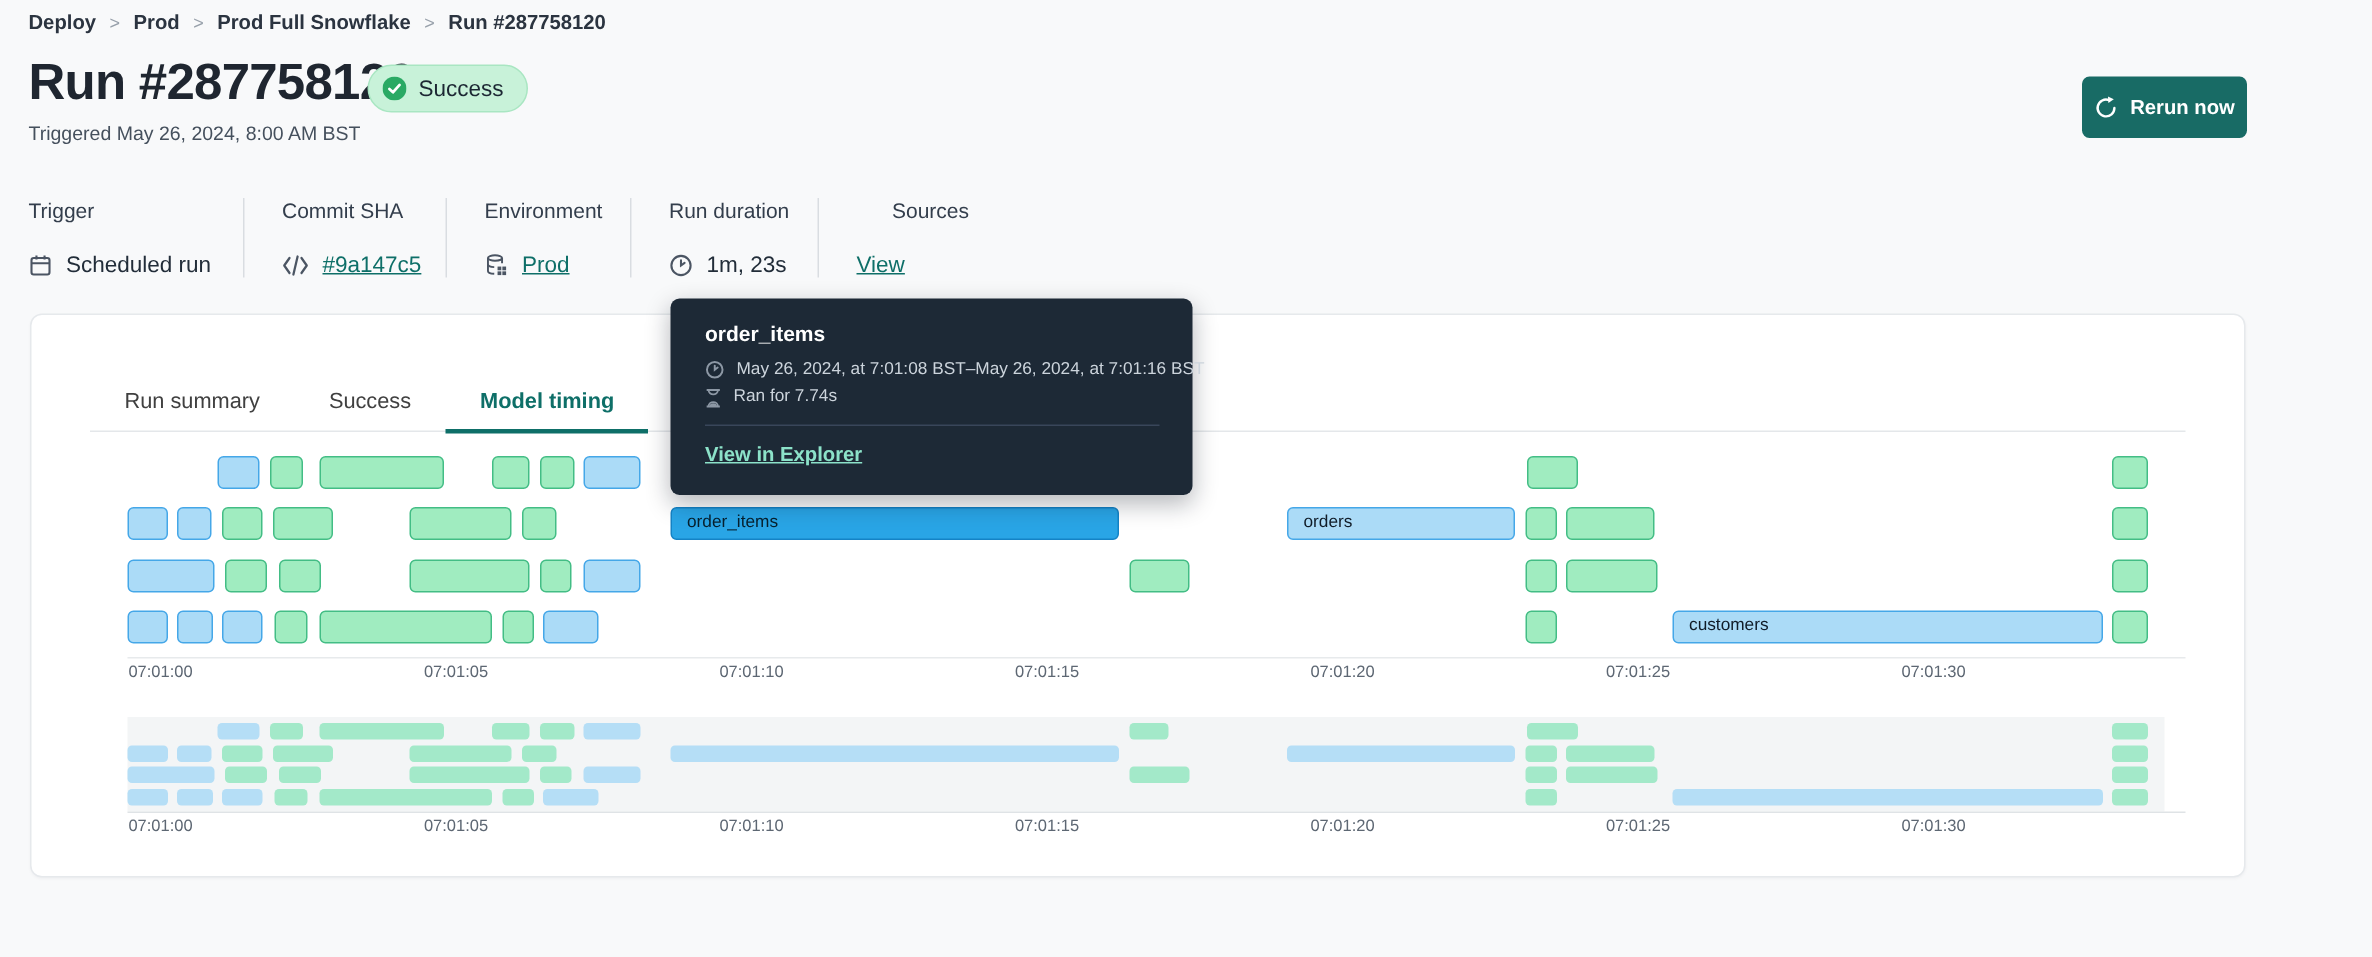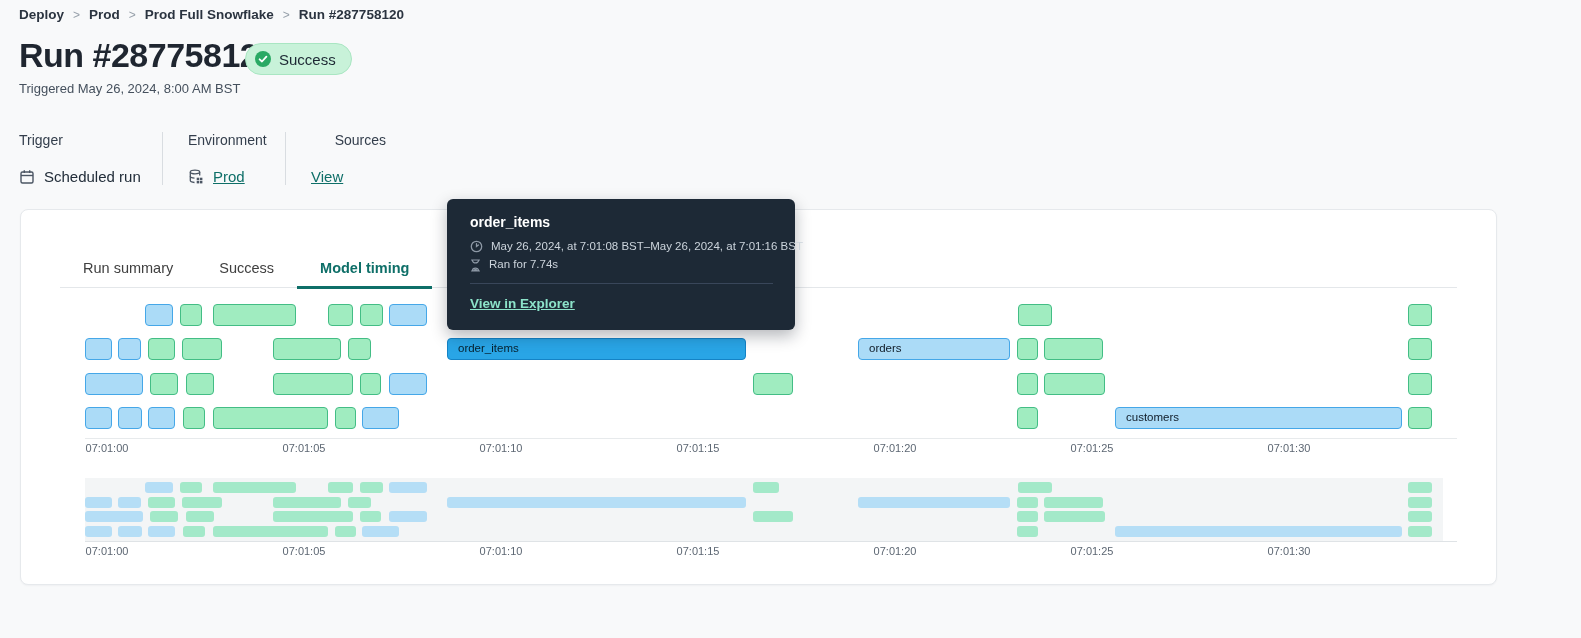--- a/index.html
+++ b/index.html
@@ -95,54 +95,88 @@
         <svg width="16" height="16" viewBox="0 0 16 16">
           <circle cx="8" cy="8" r="8" fill="#2aa964"></circle>
           <path d="M4.6 8.3 L7 10.5 L11.4 5.6" stroke="#fff" stroke-width="1.8" fill="none" stroke-linecap="round" stroke-linejoin="round"></path>
         </svg>
       </span>
     <span>Success</span>
   </span>
 
   <div class="triggered">Triggered May 26, 2024, 8:00 AM BST</div>
 
+  <button class="rerun-btn">
+    <span class="meta-icon">
+        <svg width="16" height="16" viewBox="0 0 16 16" fill="none">
+          <path d="M13.6 8 A5.6 5.6 0 1 1 10.1 2.8" stroke="#fff" stroke-width="1.6" stroke-linecap="round"></path>
+          <path d="M9.3 0.4 L13.2 2.2 L9.6 4.6 Z" fill="#fff"></path>
+        </svg>
+      </span>
+    <span>Rerun now</span>
+  </button>
 
   <div class="meta" id="meta-row">
       <div class="meta-col" style="width: 144px;">
         <div class="meta-label">Trigger</div>
         <div class="meta-value">
           <span class="meta-icon">
             <svg width="16" height="16" viewBox="0 0 16 16" fill="none" stroke="#4b5563" stroke-width="1.4">
               <rect x="2" y="3" width="12" height="11" rx="1.5"></rect>
               <line x1="2" y1="6.5" x2="14" y2="6.5"></line>
               <line x1="5.3" y1="1.3" x2="5.3" y2="4"></line>
               <line x1="10.7" y1="1.3" x2="10.7" y2="4"></line>
             </svg>
           </span>
           <span>Scheduled run</span>
+        </div>
+      </div>
+      <div class="meta-col" style="width: 135px;">
+        <div class="meta-label">Commit SHA</div>
+        <div class="meta-value">
+          <span class="meta-icon">
+            <svg width="18" height="14" viewBox="0 0 18 14" fill="none" stroke="#4b5563" stroke-width="1.5" stroke-linecap="round" stroke-linejoin="round">
+              <path d="M5 2 L1.5 7 L5 12"></path>
+              <path d="M13 2 L16.5 7 L13 12"></path>
+              <path d="M10.4 1 L7.6 13"></path>
+            </svg>
+          </span>
+          <a>#9a147c5</a>
         </div>
       </div>
       <div class="meta-col" style="width: 123px;">
         <div class="meta-label">Environment</div>
         <div class="meta-value">
           <span class="meta-icon">
             <svg width="16" height="16" viewBox="0 0 16 16" fill="none" stroke="#4b5563" stroke-width="1.3">
               <ellipse cx="7" cy="3" rx="4.7" ry="1.8"></ellipse>
               <path d="M2.3 3 L2.3 11.6 C2.3 12.6 4.2 13.4 6.5 13.5"></path>
               <path d="M11.7 3 L11.7 6.5"></path>
               <path d="M2.3 7.2 C2.3 8.2 4.2 9 6.5 9.1"></path>
               <g fill="#4b5563" stroke="none">
                 <rect x="8.7" y="8.7" width="2.5" height="2.5"></rect>
                 <rect x="11.9" y="8.7" width="2.5" height="2.5"></rect>
                 <rect x="8.7" y="11.9" width="2.5" height="2.5"></rect>
                 <rect x="11.9" y="11.9" width="2.5" height="2.5"></rect>
               </g>
             </svg>
           </span>
           <a>Prod</a>
+        </div>
+      </div>
+      <div class="meta-col" style="width: 125px;">
+        <div class="meta-label">Run duration</div>
+        <div class="meta-value">
+          <span class="meta-icon">
+            <svg width="16" height="16" viewBox="0 0 16 16" fill="none" stroke="#4b5563" stroke-width="1.4">
+              <circle cx="8" cy="8" r="6.4"></circle>
+              <path d="M8 4.6 L8 8 L10.4 6.2" stroke-linecap="round"></path>
+            </svg>
+          </span>
+          <span>1m, 23s</span>
         </div>
       </div>
       <div class="meta-col" style="width: 100px;">
         <div class="meta-label">Sources</div>
         <div class="meta-value">
           <a>View</a>
         </div>
       </div>
     </div>
 

